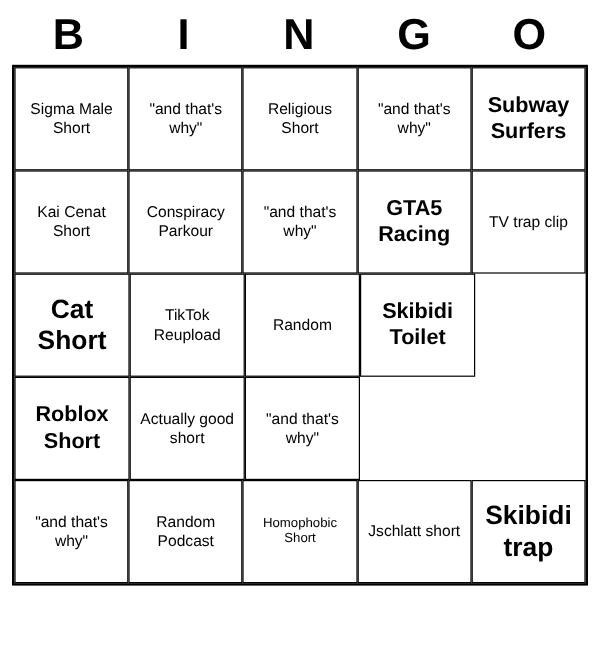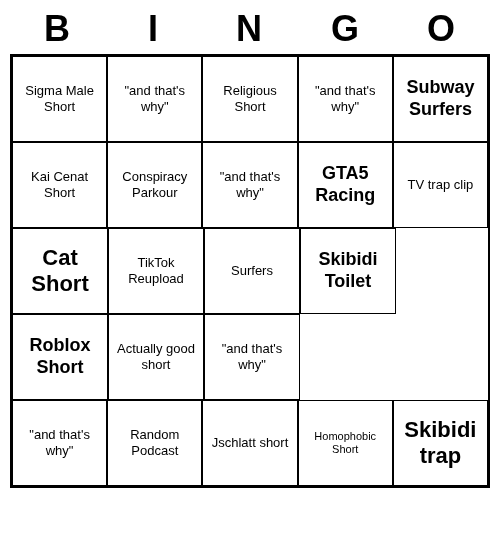--- a/index.html
+++ b/index.html
@@ -80,28 +80,28 @@
     <div class="bingo-row">
       <div class="bingo-cell">Kai Cenat Short</div>
       <div class="bingo-cell">Conspiracy Parkour</div>
       <div class="bingo-cell">"and that's why"</div>
       <div class="bingo-cell medium-text">GTA5 Racing</div>
       <div class="bingo-cell">TV trap clip</div>
     </div>
     <div class="bingo-row">
       <div class="bingo-cell large-text">Cat Short</div>
       <div class="bingo-cell">TikTok Reupload</div>
-      <div class="bingo-cell">Surfers</div>
+      <div class="bingo-cell">Random</div>
       <div class="bingo-cell medium-text">Skibidi Toilet</div>
     </div>
     <div class="bingo-row">
       <div class="bingo-cell medium-text">Roblox Short</div>
       <div class="bingo-cell">Actually good short</div>
       <div class="bingo-cell">"and that's why"</div>
     </div>
     <div class="bingo-row">
       <div class="bingo-cell">"and that's why"</div>
       <div class="bingo-cell">Random Podcast</div>
+      <div class="bingo-cell small-text">Homophobic Short</div>
       <div class="bingo-cell">Jschlatt short</div>
-      <div class="bingo-cell small-text">Homophobic Short</div>
       <div class="bingo-cell large-text">Skibidi trap</div>
     </div>
   </div>
 
 </body></html>

